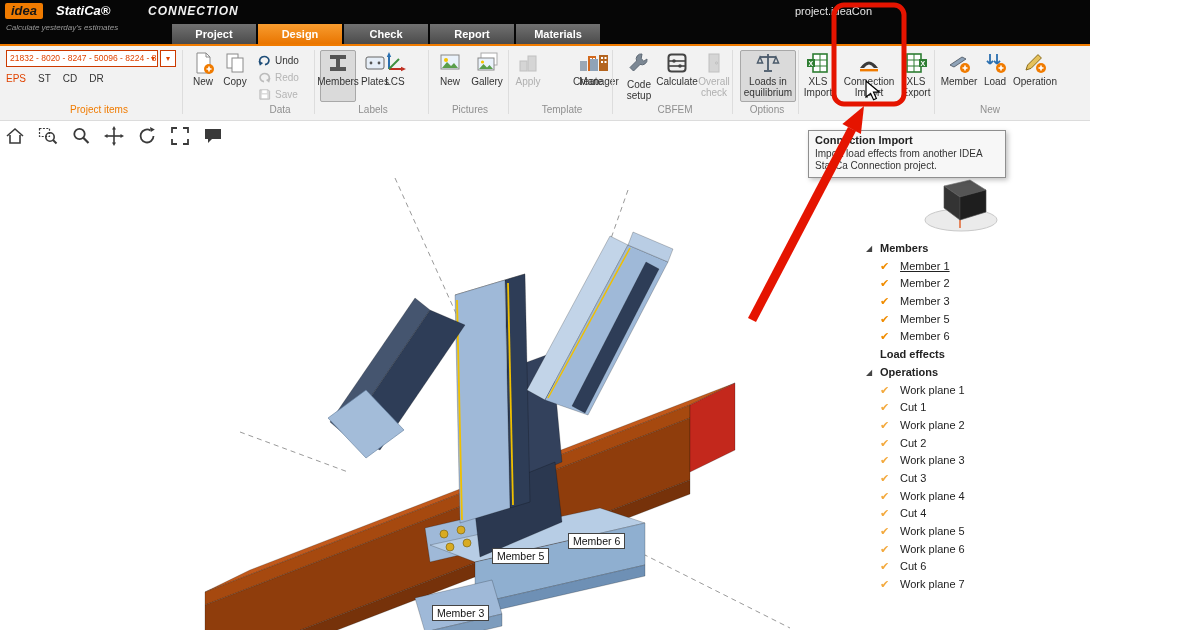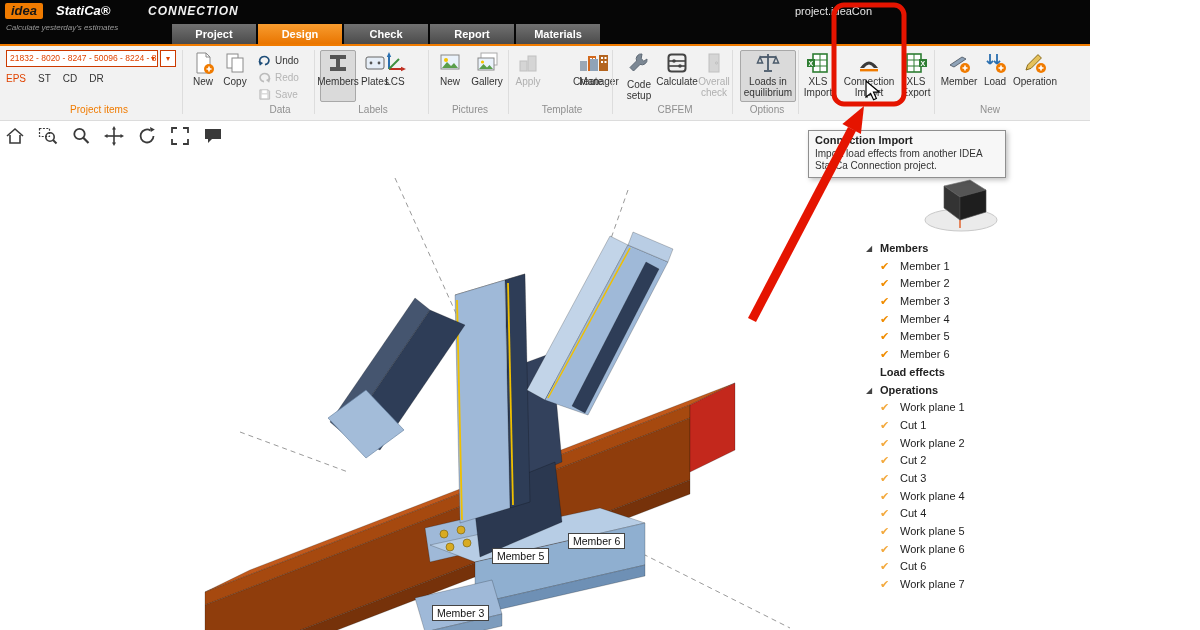--- a/index.html
+++ b/index.html
@@ -60,21 +60,21 @@
   
   .tree { position:absolute; left:862px; top:240px; width:215px; z-index:5; }
   .tree ul { list-style:none; }
   .tree li { position:relative; height:17.7px; line-height:17.7px; font-size:11px; color:#222; padding-left:18px; white-space:nowrap; }
   .tree li.group .lbl, .tree li.plain .lbl { font-weight:700; }
   .tree .expander { display:none; position:absolute; left:4px; top:0; font-size:8px; color:#444; }
   .tree li.group .expander { display:inline; }
   .tree .check { display:none; width:17px; color:#f08c00; font-size:11px; }
   .tree li.item .check { display:inline-block; }
   .tree li.subitem .check { display:inline-block; color:#f3a93d; }
-  .tree .lbl.selected { }
+  .tree .lbl.selected { text-decoration:underline; }
 
   
   .viewport { position:absolute; left:0; top:150px; width:1090px; height:480px; background:#fff; }
   .model-svg { position:absolute; left:180px; top:0; }
   .member-tag { position:absolute; background:#fff; border:1px solid #444; color:#111; font-size:10.5px;
                 padding:0 4px; line-height:14px; z-index:6; }
   .tag-m6 { left:568px; top:383px; } .tag-m5 { left:492px; top:398px; } .tag-m3 { left:432px; top:455px; }
 
   .navcube { position:absolute; left:918px; top:170px; z-index:5; }
 
@@ -527,25 +527,20 @@
           <span class="check">✔</span>
           <span class="lbl">Member 2</span>
         </li>
 
         <li class="item">
           
           <span class="check">✔</span>
           <span class="lbl">Member 3</span>
         </li>
 
-        <li class="item">
-          
-          <span class="check">✔</span>
-          <span class="lbl">Member 4</span>
-        </li>
 
         <li class="item">
           
           <span class="check">✔</span>
           <span class="lbl">Member 5</span>
         </li>
 
         <li class="item">
           
           <span class="check">✔</span>
@@ -581,20 +576,25 @@
           <span class="check">✔</span>
           <span class="lbl">Work plane 2</span>
         </li>
 
         <li class="subitem">
           
           <span class="check">✔</span>
           <span class="lbl">Cut 2</span>
         </li>
 
+        <li class="subitem">
+          
+          <span class="check">✔</span>
+          <span class="lbl">Work plane 3</span>
+        </li>
 
         <li class="subitem">
           
           <span class="check">✔</span>
           <span class="lbl">Cut 3</span>
         </li>
 
         <li class="subitem">
           
           <span class="check">✔</span>

